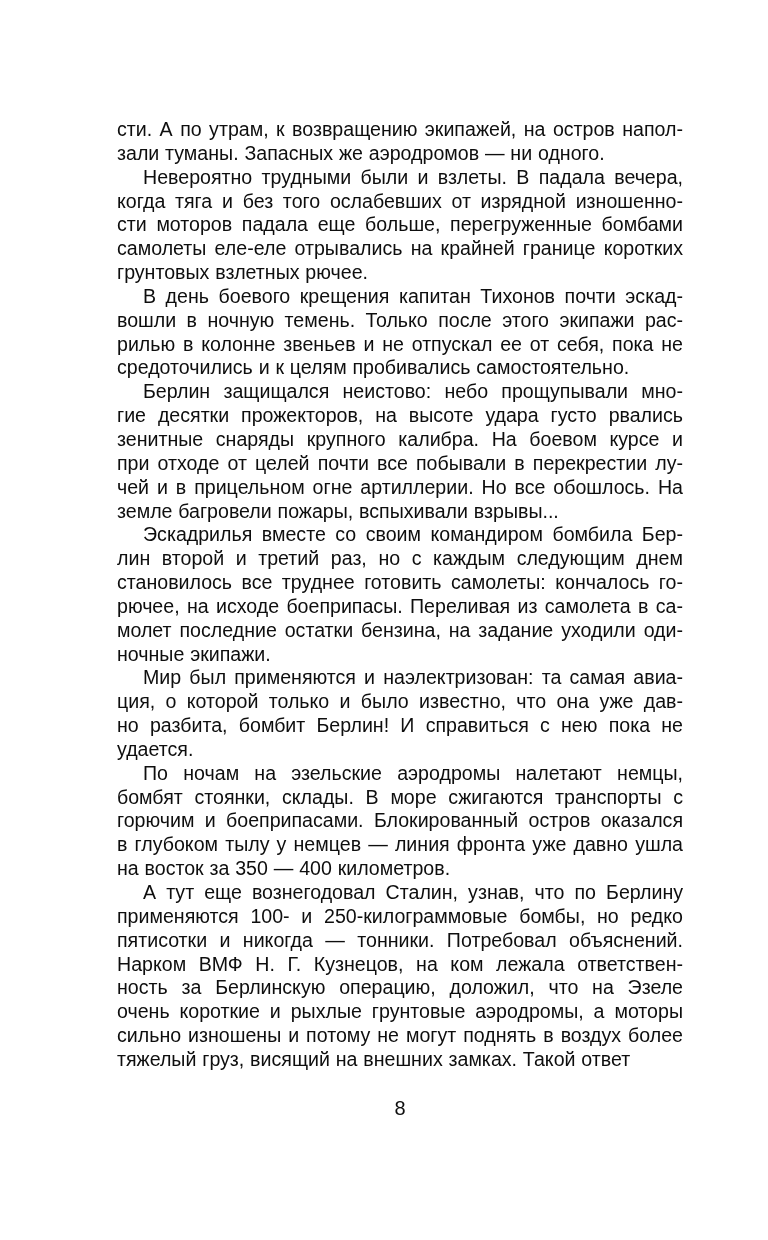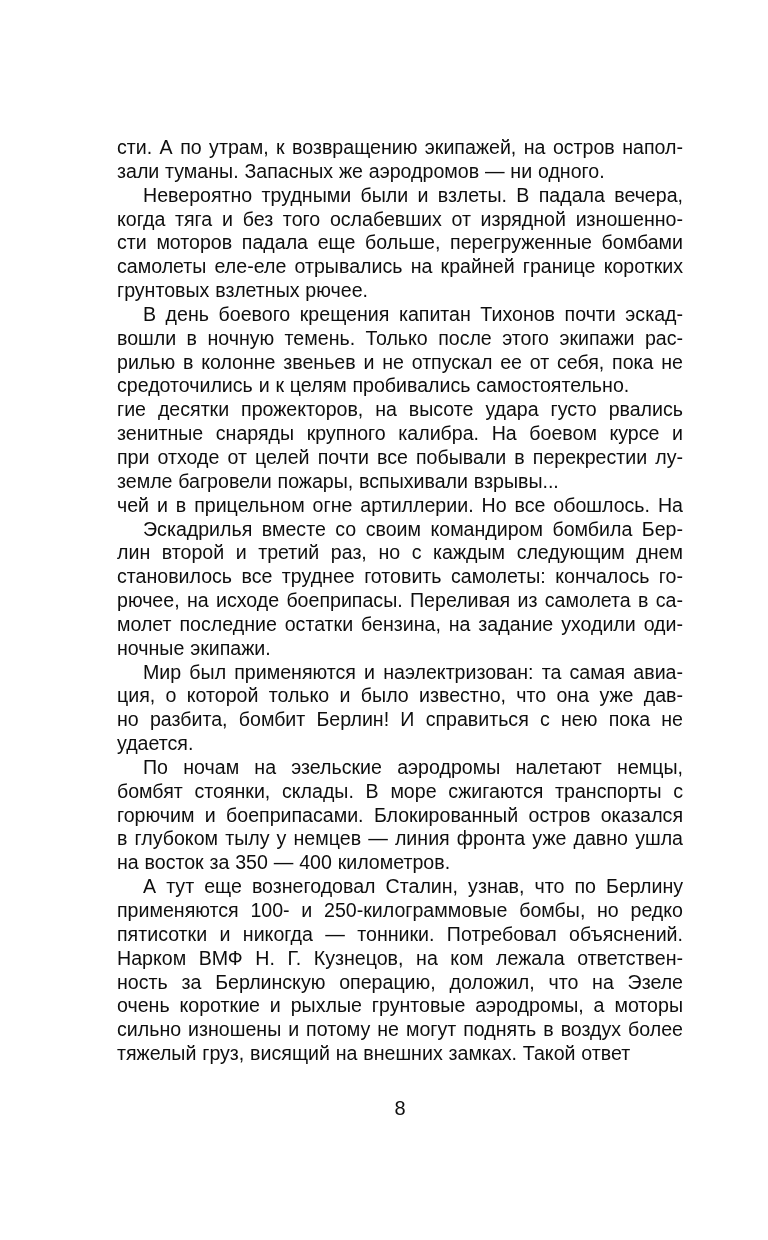--- a/index.html
+++ b/index.html
@@ -16,21 +16,21 @@
     overflow: hidden;
   }
   .page {
     position: absolute;
     inset: 0;
     background: #ffffff;
   }
   .text-block {
     position: absolute;
     left: 117px;
-    top: 136px;
+    top: 118px;
     width: 566px;
     font-size: 19.6px;
   }
   .line {
     height: 23.85px;
     line-height: 23.85px;
     text-align: justify;
     text-align-last: justify;
     overflow: hidden;
     white-space: normal;
@@ -64,25 +64,26 @@
       <div class="line para-end">зали туманы. Запасных же аэродромов — ни одного.</div>
       <div class="line indent">Невероятно трудными были и взлеты. В падала вечера,</div>
       <div class="line">когда тяга и без того ослабевших от изрядной изношенно-</div>
       <div class="line">сти моторов падала еще больше, перегруженные бомбами</div>
       <div class="line">самолеты еле-еле отрывались на крайней границе коротких</div>
       <div class="line para-end">грунтовых взлетных рючее.</div>
       <div class="line indent">В день боевого крещения капитан Тихонов почти эскад-</div>
       <div class="line">вошли в ночную темень. Только после этого экипажи рас-</div>
       <div class="line">рилью в колонне звеньев и не отпускал ее от себя, пока не</div>
       <div class="line para-end">средоточились и к целям пробивались самостоятельно.</div>
+      <div class="line indent">Берлин защищался неистово: небо прощупывали мно-</div>
       <div class="line">гие десятки прожекторов, на высоте удара густо рвались</div>
       <div class="line">зенитные снаряды крупного калибра. На боевом курсе и</div>
       <div class="line">при отходе от целей почти все побывали в перекрестии лу-</div>
+      <div class="line">чей и в прицельном огне артиллерии. Но все обошлось. На</div>
       <div class="line para-end">земле багровели пожары, вспыхивали взрывы...</div>
-      <div class="line">чей и в прицельном огне артиллерии. Но все обошлось. На</div>
       <div class="line indent">Эскадрилья вместе со своим командиром бомбила Бер-</div>
       <div class="line">лин второй и третий раз, но с каждым следующим днем</div>
       <div class="line">становилось все труднее готовить самолеты: кончалось го-</div>
       <div class="line">рючее, на исходе боеприпасы. Переливая из самолета в са-</div>
       <div class="line">молет последние остатки бензина, на задание уходили оди-</div>
       <div class="line para-end">ночные экипажи.</div>
       <div class="line indent">Мир был применяются и наэлектризован: та самая авиа-</div>
       <div class="line">ция, о которой только и было известно, что она уже дав-</div>
       <div class="line">но разбита, бомбит Берлин! И справиться с нею пока не</div>
       <div class="line para-end">удается.</div>

